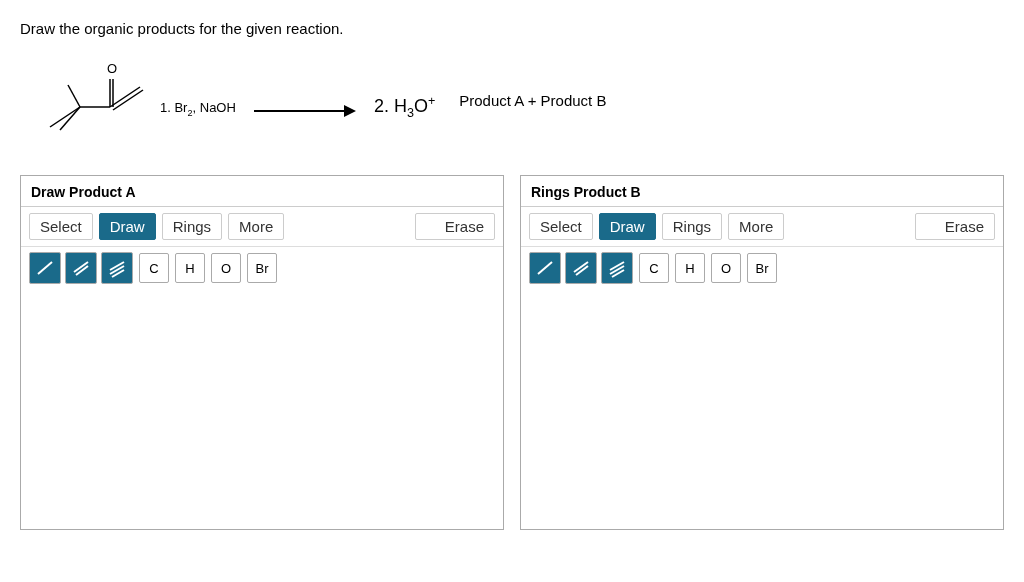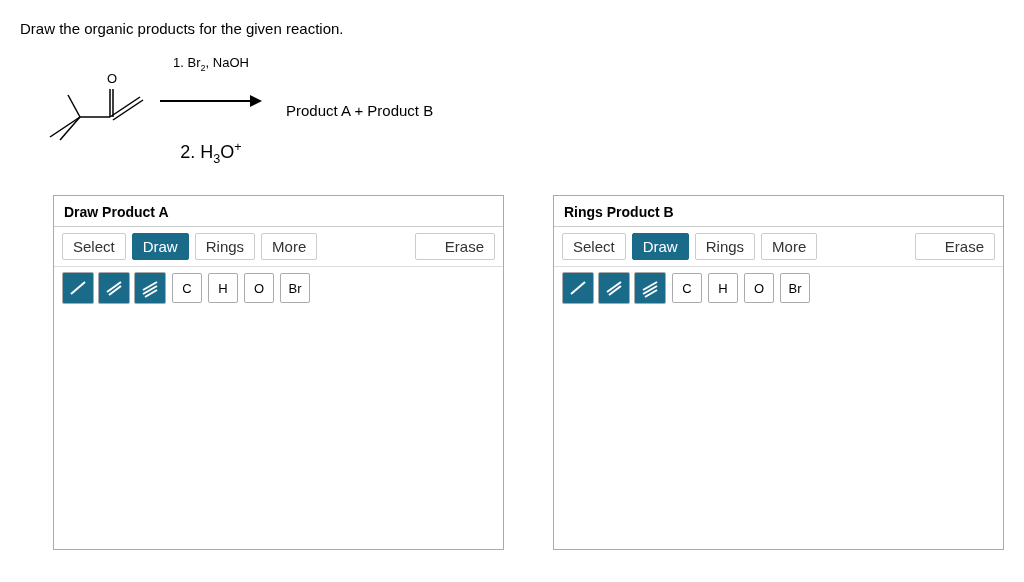--- a/index.html
+++ b/index.html
@@ -23,22 +23,21 @@
       padding-left: 10px;
     }
 
     .molecule-svg {
       width: 120px;
       height: 90px;
     }
 
     .reaction-arrow-area {
       display: flex;
-      flex-direction: column;
-      align-items: center;
+      align-items: flex-end;
       margin: 0 10px;
       gap: 18px;
     }
 
     .reaction-conditions {
       font-size: 13px;
       margin-bottom: 2px;
     }
 
     .arrow-line {
@@ -76,21 +75,20 @@
       display: flex;
       gap: 16px;
     }
 
     .draw-panel {
       border: 1px solid #aaa;
       width: 490px;
       min-height: 340px;
       padding: 0;
       position: relative;
-      margin-left: 33px;
     }
 
     .draw-panel-title {
       font-size: 14px;
       font-weight: bold;
       padding: 8px 10px 6px 10px;
       border-bottom: 1px solid #ccc;
     }
 
     .toolbar {

